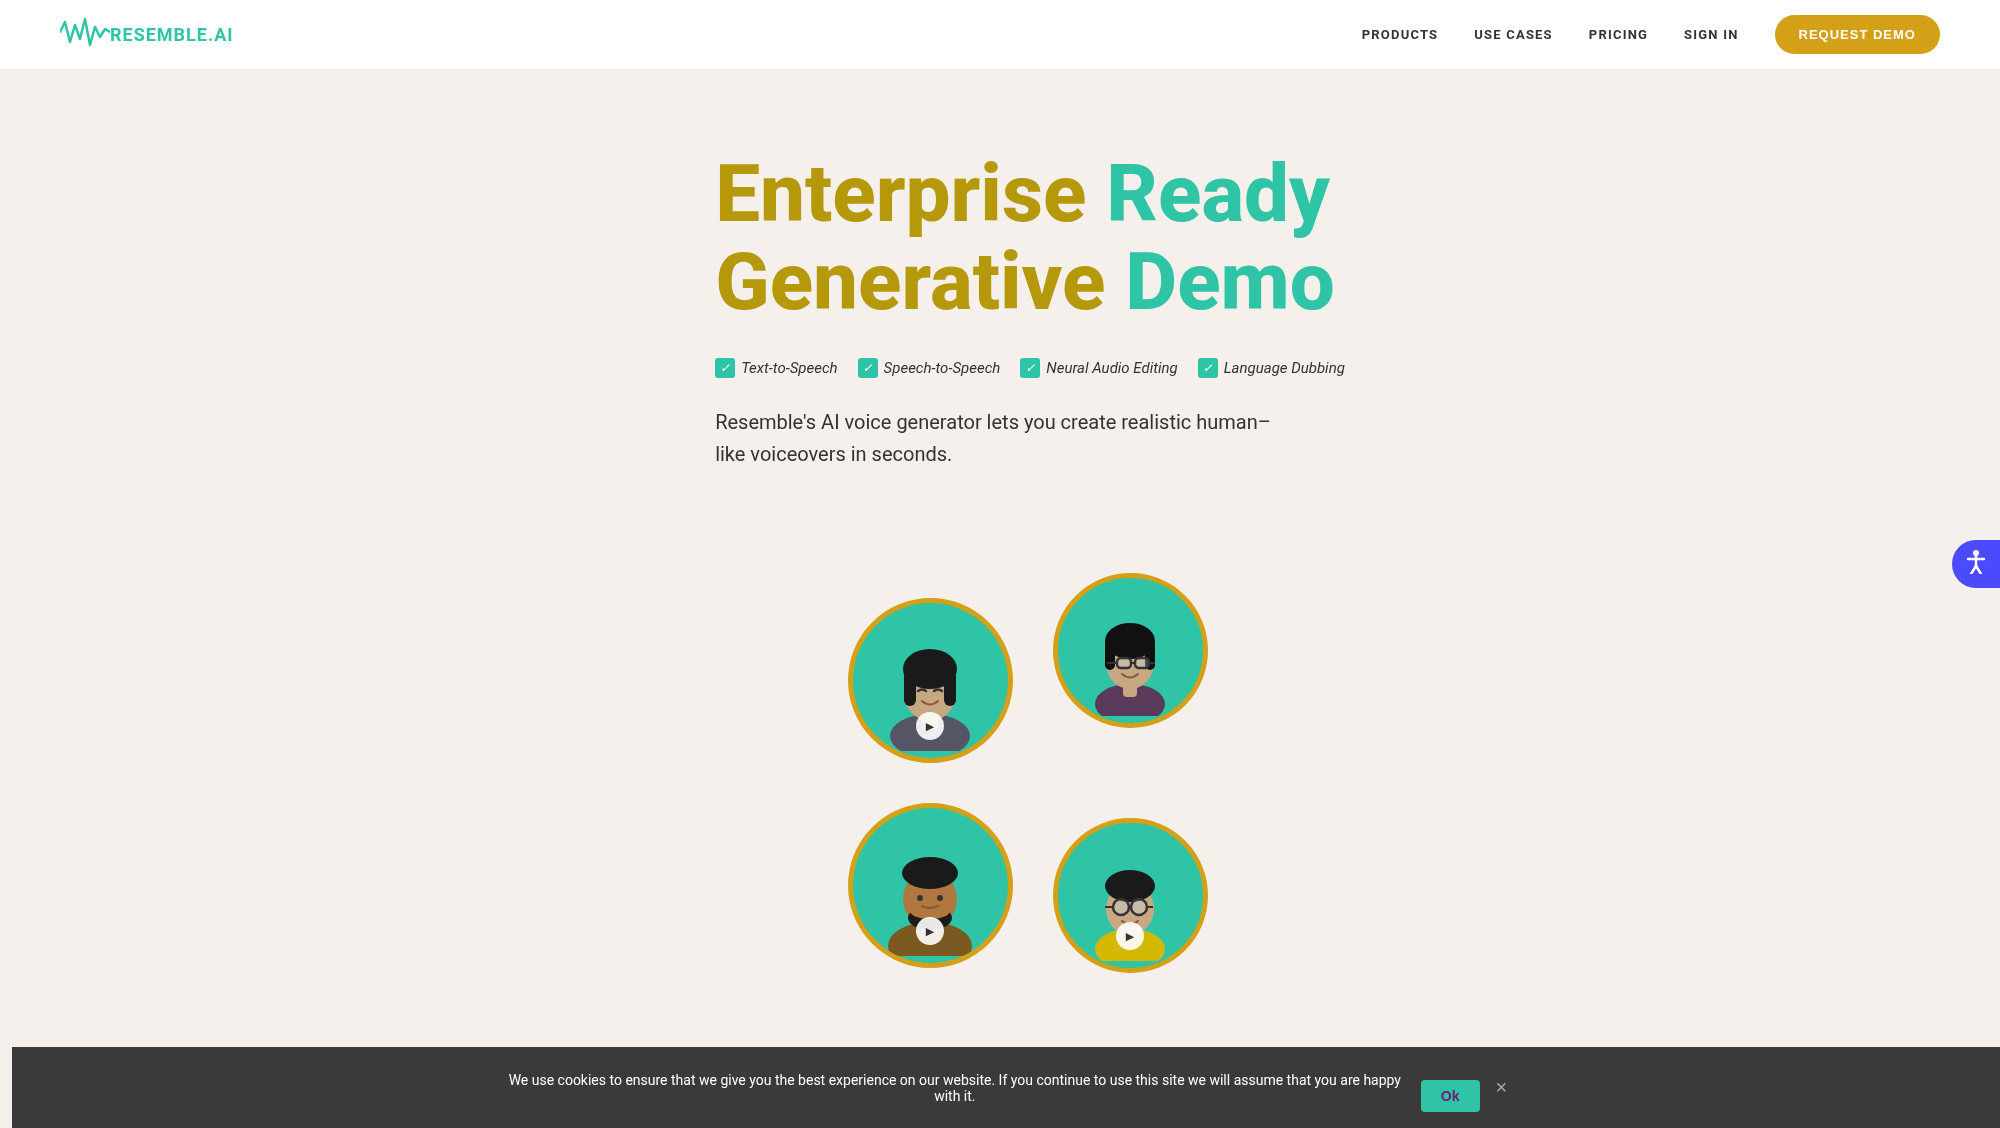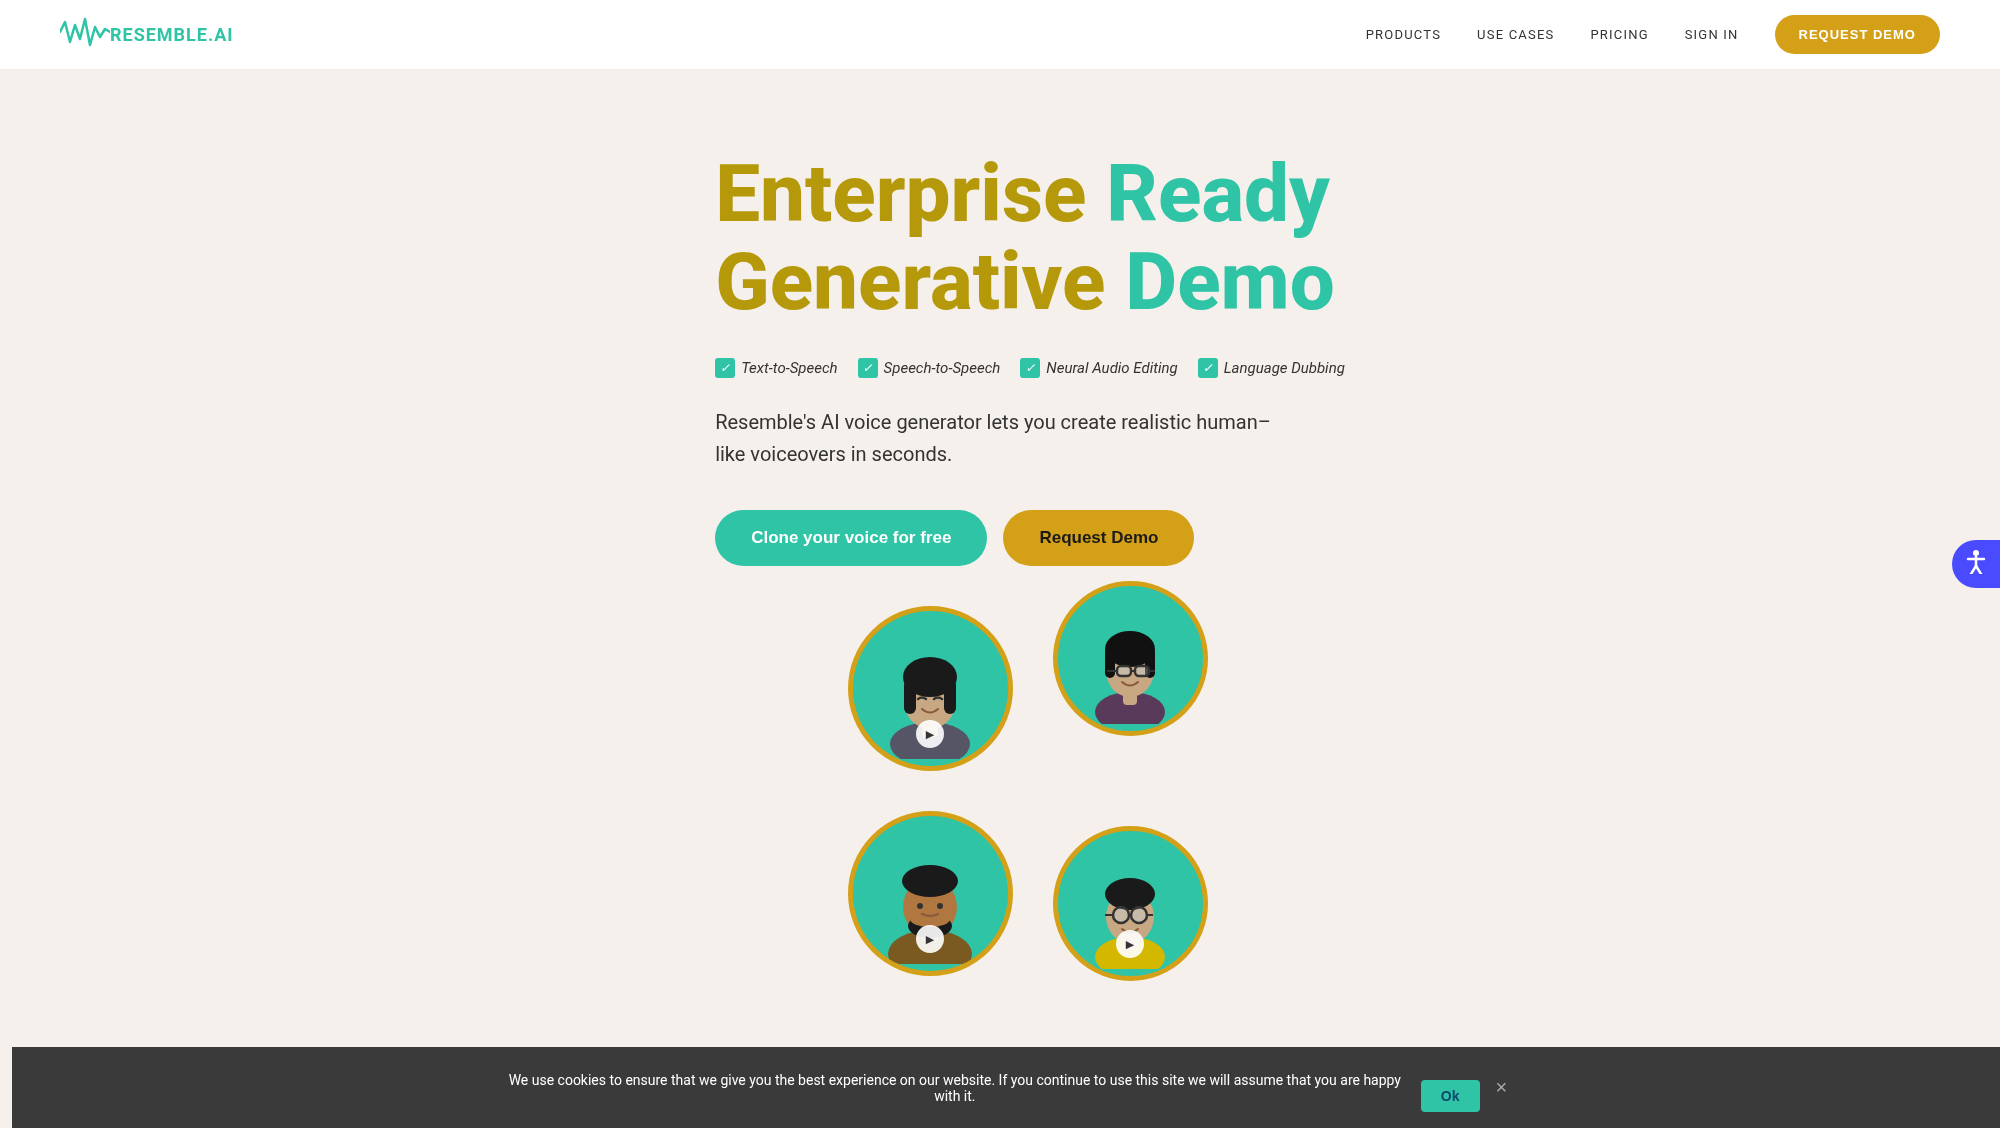--- a/index.html
+++ b/index.html
@@ -36,21 +36,21 @@
       font-size: 18px;
       letter-spacing: 1px;
     }
     .nav-links {
       display: flex;
       align-items: center;
       gap: 36px;
     }
     .nav-link {
       font-size: 13px;
-      font-weight: 400;
+      font-weight: 700;
       letter-spacing: 1.2px;
       text-transform: uppercase;
       color: #333;
       text-decoration: none;
       cursor: pointer;
     }
     .nav-request-btn {
       background: #d4a017;
       color: #fff;
       border: none;
@@ -217,21 +217,21 @@
       gap: 16px;
       z-index: 100;
     }
     .cookie-text {
       flex: 1;
       text-align: center;
       max-width: 900px;
     }
     .cookie-ok-btn {
       background: #2ec4a5;
-      color: #0c4a6e;
+      color: #701a75;
       border: none;
       border-radius: 4px;
       padding: 8px 20px;
       font-size: 14px;
       font-weight: 600;
       cursor: pointer;
       flex-shrink: 0;
       margin-top: 17px;
     }
     .cookie-close {
@@ -305,24 +305,20 @@
         <span>Neural Audio Editing</span>
       </div>
       <div class="feature-item">
         <span class="feature-check">✓</span>
         <span>Language Dubbing</span>
       </div>
     </div>
 
     <p class="hero-desc">Resemble's AI voice generator lets you create realistic human–like voiceovers in seconds.</p>
 
-    <div class="hero-buttons">
-      <button class="btn-clone">Clone your voice for free</button>
-      <button class="btn-demo">Request Demo</button>
-    </div>
   </div>
 
   <div class="hero-right">
 
     <div class="avatar-circle large" style="margin-top: 40px;">
       <div class="avatar-face">
         <svg width="140" height="140" viewBox="0 0 140 140">
 
           <circle cx="70" cy="70" r="70" fill="#2ec4a5"></circle>
 

